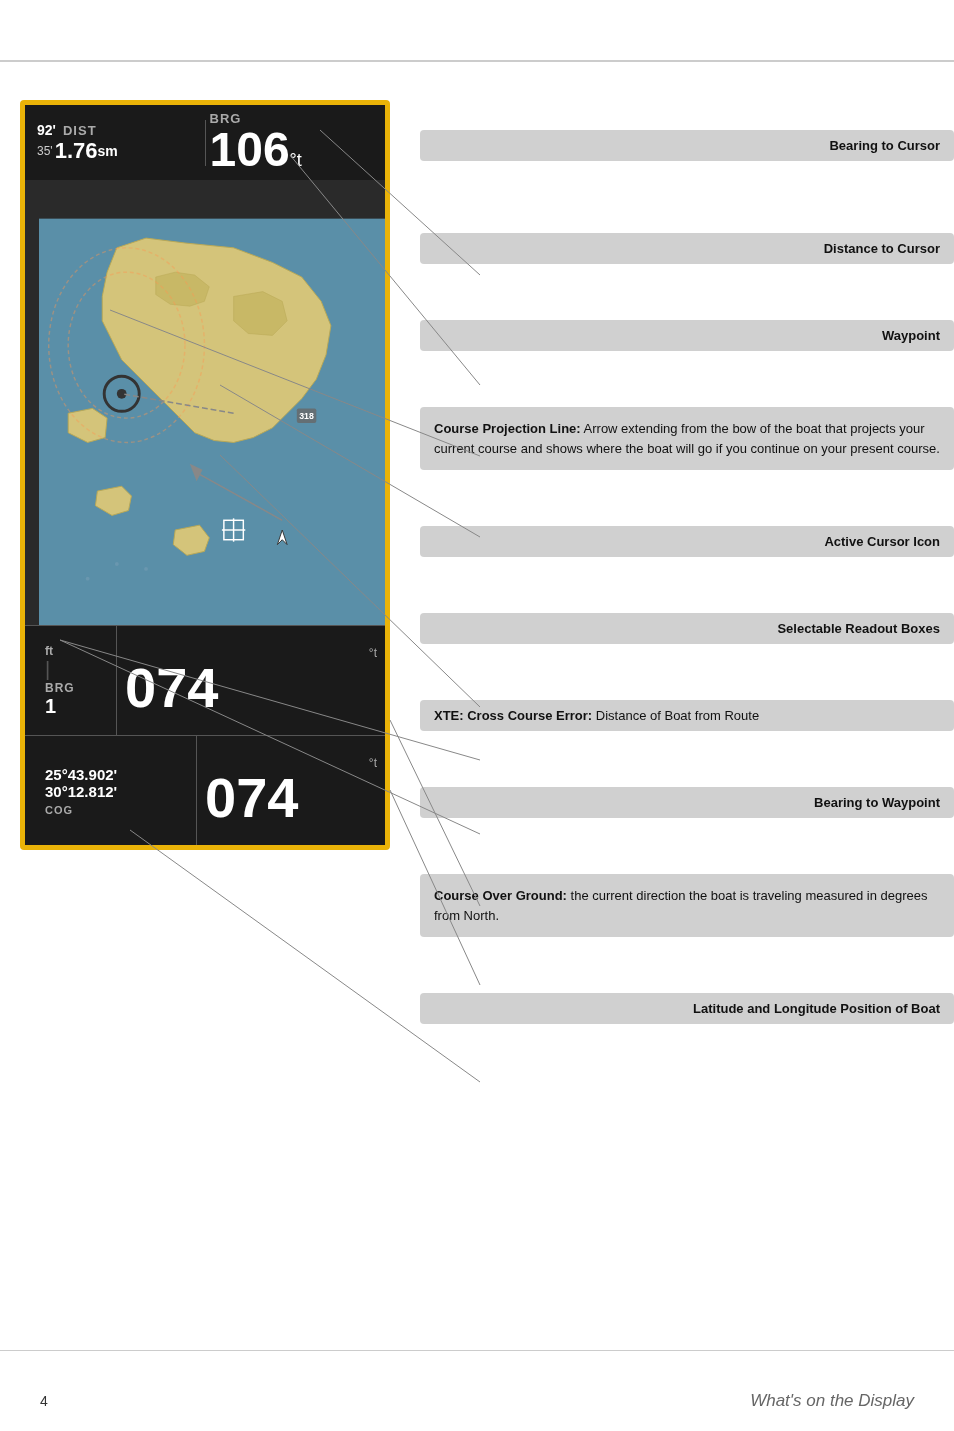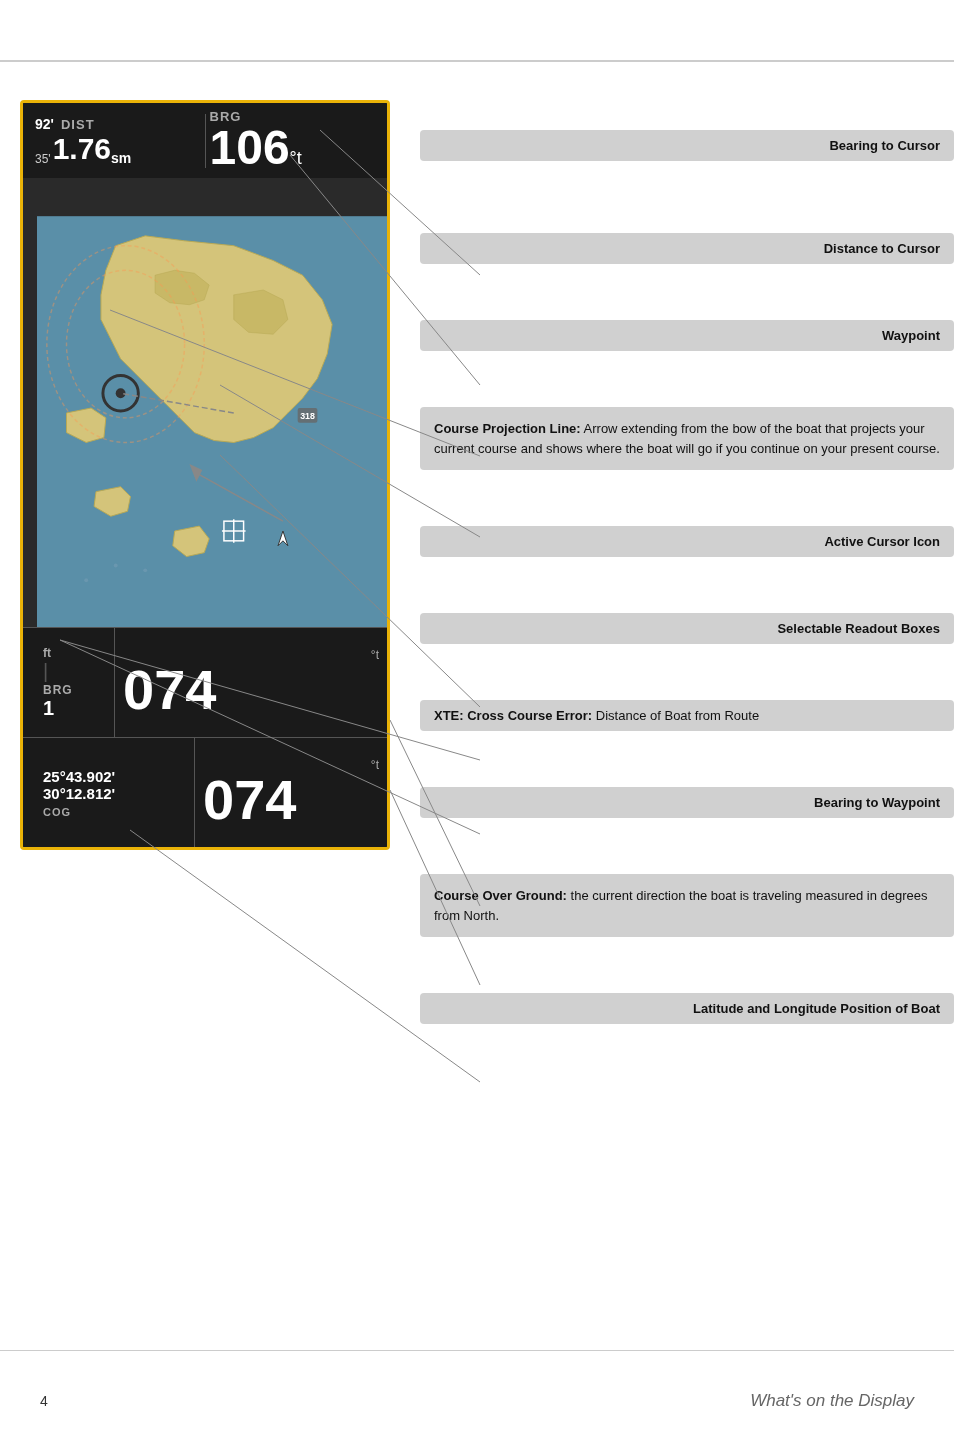--- a/index.html
+++ b/index.html
@@ -50,21 +50,21 @@
       position: relative;
       margin-left: 20px;
       margin-top: 20px;
       flex-shrink: 0;
     }
 
     .gps-screen {
       width: 370px;
       height: 750px;
       background: #2a2a2a;
-      border: 3px solid #eab308;
+      border: 5px solid #eab308;
       border-radius: 4px;
       position: relative;
       overflow: hidden;
     }
 
     
     .top-readout {
       position: absolute;
       top: 0;
       left: 0;
@@ -210,23 +210,23 @@
 
   <div class="gps-display">
     <div class="gps-screen">
 
       <div class="top-readout">
         <div class="readout-box">
           <div style="font-size:11px;color:#ccc;font-weight:bold;">
             <span style="font-size:14px;color:#fff;">92'</span>
             <span style="color:#aaa;margin-left:4px;font-size:13px;letter-spacing:1px;">DIST</span>
           </div>
-          <div style="display:flex;align-items:flex-end;">
+          <div style="display:flex;align-items:center;">
             <span style="font-size:12px;color:#ccc;margin-right:2px;">35'</span>
-            <span style="font-size:30px;font-weight:bold;color:#fff;">1.76</span>
+            <span style="font-size:22px;font-weight:bold;color:#fff;">1.76</span>
             <span style="font-size:14px;font-weight:bold;color:#fff;vertical-align:super;">sm</span>
           </div>
         </div>
         <div class="readout-box" style="border-right:none;">
           <span style="font-size:13px;color:#aaa;font-weight:bold;letter-spacing:1px;">BRG</span>
           <div style="display:flex;align-items:baseline;">
             <span style="font-size:48px;font-weight:bold;color:#fff;line-height:1;">106</span>
             <span style="font-size:18px;color:#fff;vertical-align:super;">°t</span>
           </div>
         </div>

